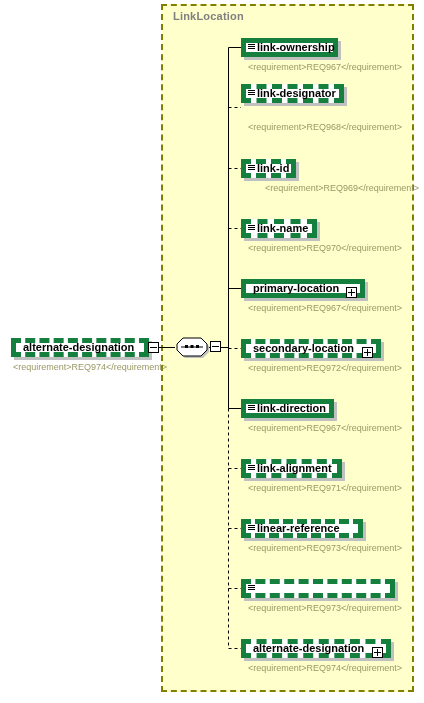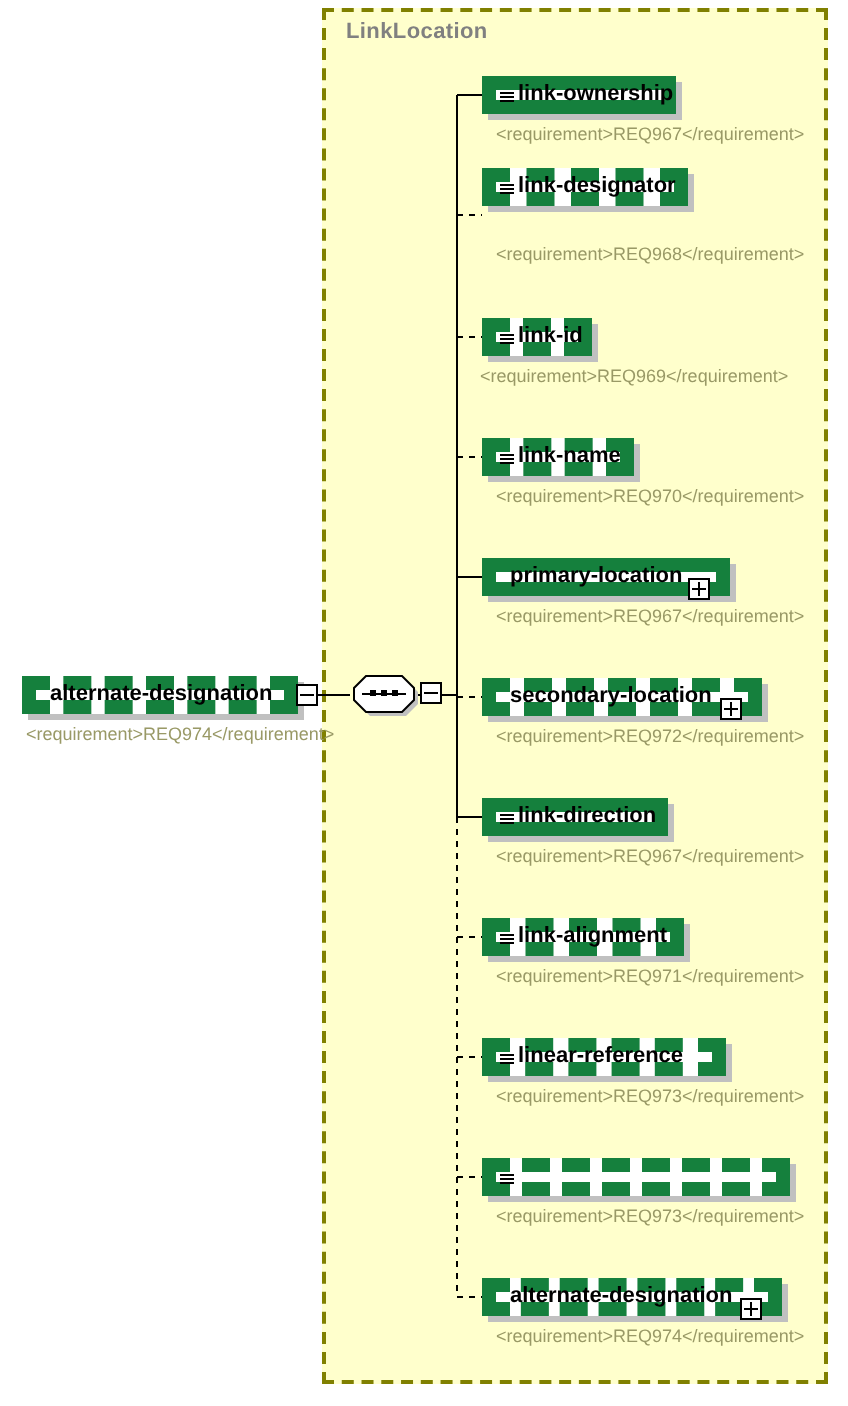--- a/index.html
+++ b/index.html
@@ -44,21 +44,21 @@
     top: 0;
     width: 424px;
     height: 703px;
     pointer-events: none;
   }
 
   
   .node {
     position: absolute;
     background: #ffffff;
-    border: 7px solid #15803d;
+    border: 5px solid #15803d;
     box-sizing: border-box;
     height: 19px;
     display: flex;
     align-items: center;
     box-shadow: 3px 3px 0 0 #c0c0c0;
   }
   .node.optional {
     border-style: dashed;
   }
   .node .nlabel {
@@ -240,21 +240,21 @@
 <div class="anno" style="left:248px; top:122px; width:132px;">&lt;requirement&gt;REQ968&lt;/requirement&gt;</div>
 
 <div class="node optional" style="left:241px; top:159px; width:55px;">
   <span class="elem-icon">
       <i></i>
       <i></i>
       <i></i>
     </span>
   <span class="nlabel">link-id</span>
 </div>
-<div class="anno" style="left:240px; top:183px; width:132px;">&lt;requirement&gt;REQ969&lt;/requirement&gt;</div>
+<div class="anno" style="left:265px; top:183px; width:132px;">&lt;requirement&gt;REQ969&lt;/requirement&gt;</div>
 
 <div class="node optional" style="left:241px; top:219px; width:76px;">
   <span class="elem-icon">
       <i></i>
       <i></i>
       <i></i>
     </span>
   <span class="nlabel">link-name</span>
 </div>
 <div class="anno" style="left:248px; top:243px; width:132px;">&lt;requirement&gt;REQ970&lt;/requirement&gt;</div>

